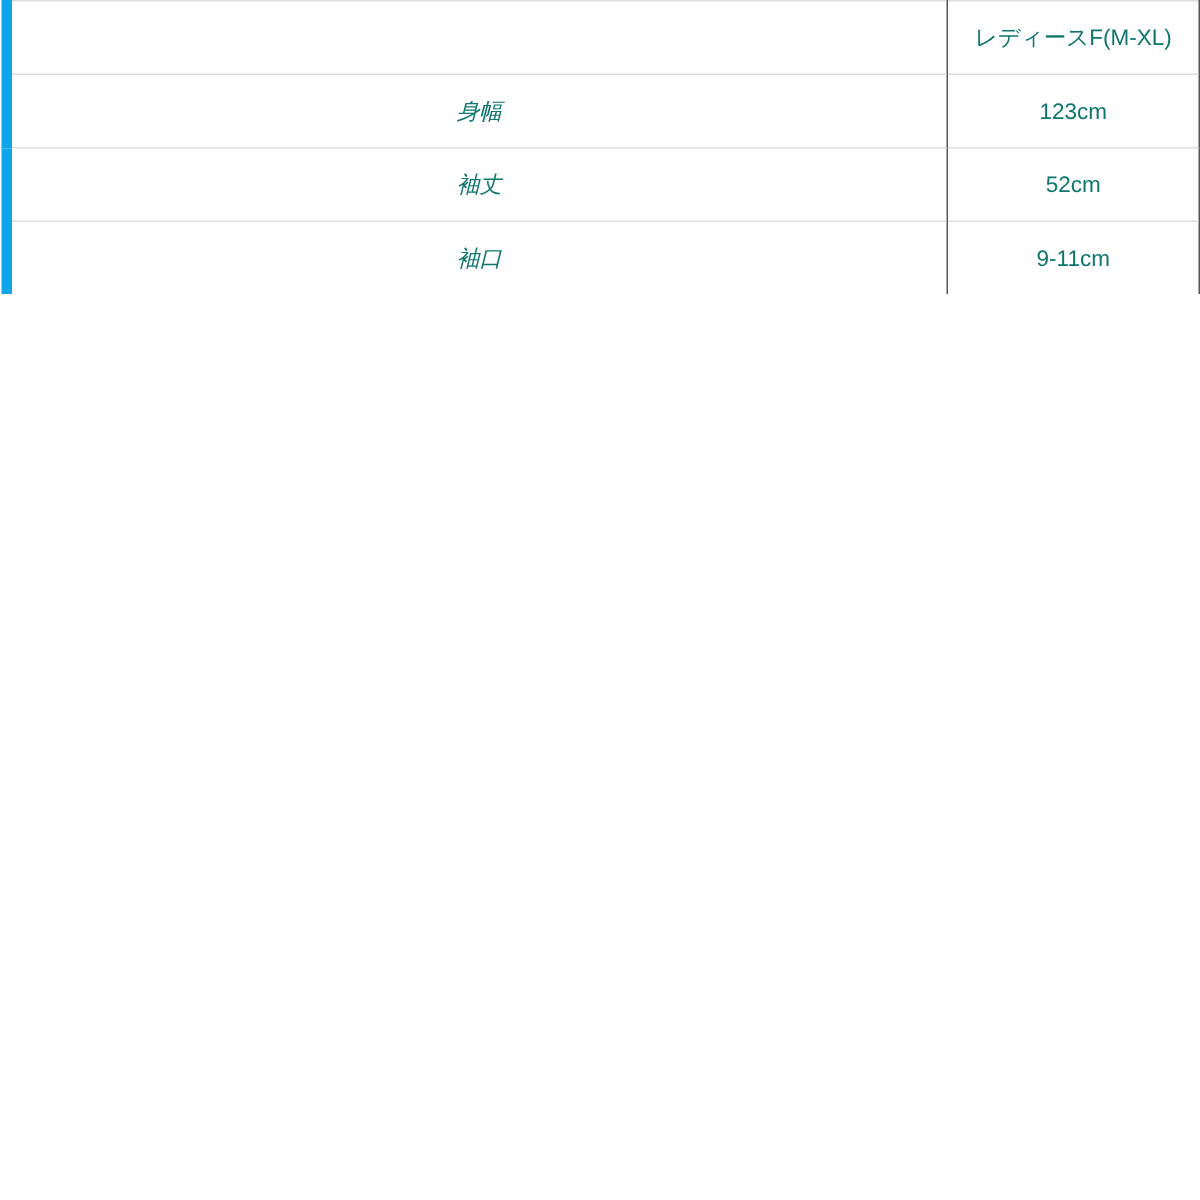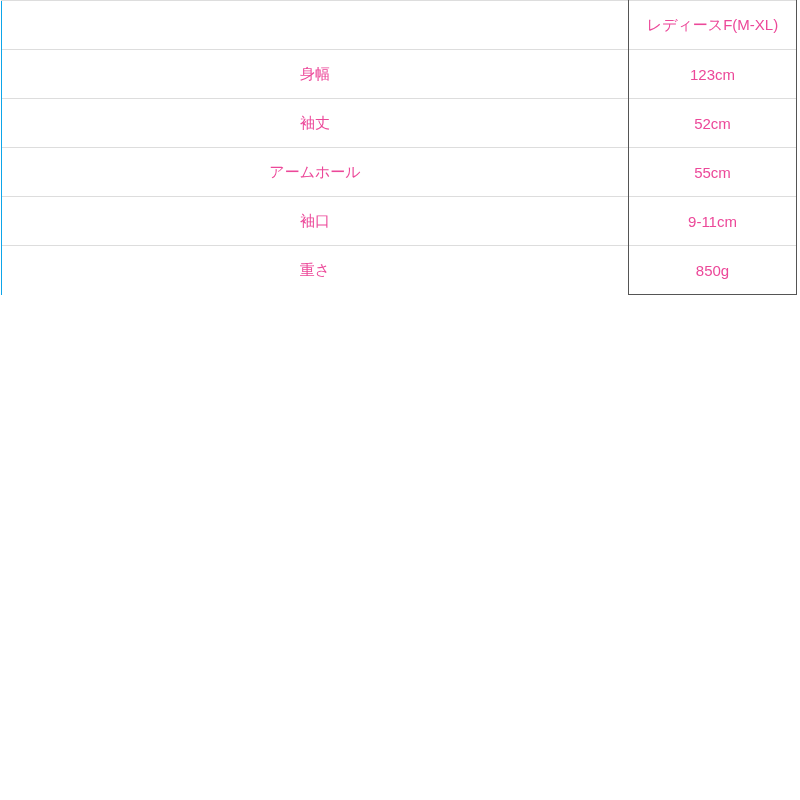--- a/index.html
+++ b/index.html
@@ -25,31 +25,32 @@
   col.c-value { width: 168px; }
 
   .size-table th,
   .size-table td {
     height: 48px;
     padding: 0;
     text-align: center;
     vertical-align: middle;
     font-size: 15px;
     font-weight: 400;
-    color: #ec4899;
+    color: #0f766e;
     background: #ffffff;
     border-top: 1px solid #dddddd;
   }
 
   
   .corner-cell,
   .label-cell,
   .note-cell {
-    border-left: 1px solid #0ea5e9;
+    border-left: 7px solid #0ea5e9;
     border-right: 1px solid #555555;
+    font-style: italic;
   }
 
   
   .size-header,
   .value-cell {
     border-right: 1px solid #555555;
   }
 
   .size-header {
     font-weight: 700;
@@ -88,26 +89,18 @@
 
     <tr>
       <td class="label-cell">身幅</td>
       <td class="value-cell">123cm</td>
     </tr>
     <tr>
       <td class="label-cell">袖丈</td>
       <td class="value-cell">52cm</td>
     </tr>
     <tr>
-      <td class="label-cell">アームホール</td>
-      <td class="value-cell">55cm</td>
-    </tr>
-    <tr>
       <td class="label-cell">袖口</td>
       <td class="value-cell">9-11cm</td>
-    </tr>
-    <tr class="last-data">
-      <td class="label-cell">重さ</td>
-      <td class="value-cell">850g</td>
     </tr>
 
   </tbody>
 </table>
 
 </body></html>

